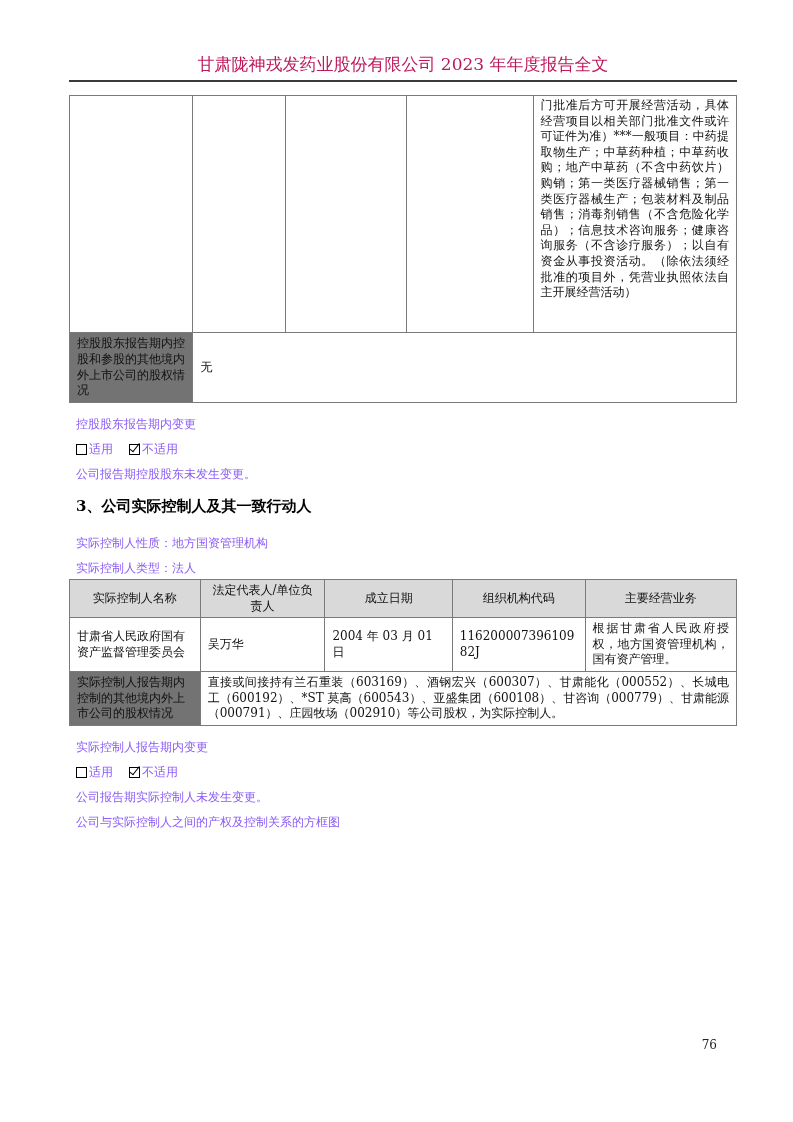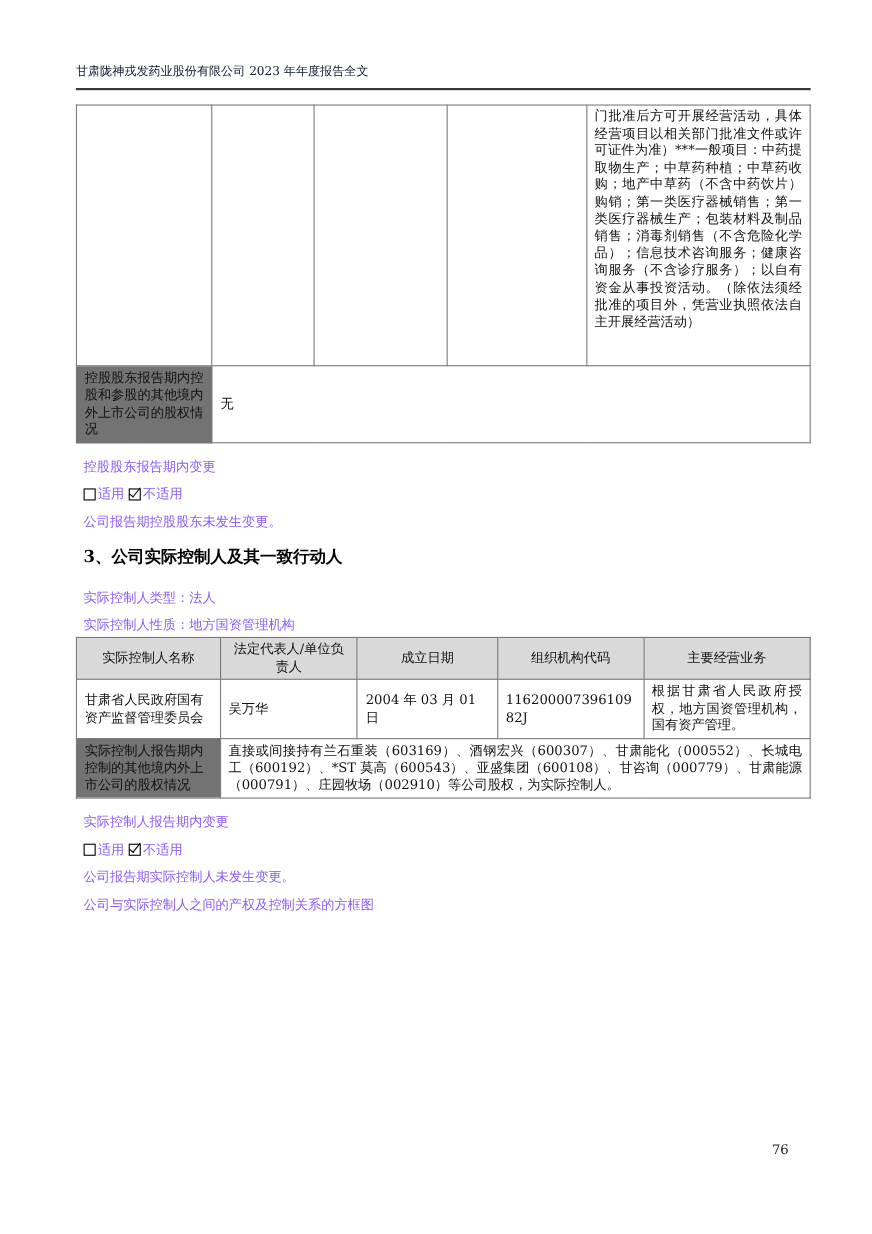--- a/index.html
+++ b/index.html
@@ -12,24 +12,24 @@
     background: #fff;
     overflow: hidden;
   }
   .content { margin: 0 56px 0 69px; }
 
   
   .doc-header {
     padding-top: 57px;
     padding-bottom: 8px;
     border-bottom: 2px solid #3a3a3a;
-    text-align: left;
-    font-size: 11px;
+    text-align: center;
+    font-size: 17px;
     line-height: 15px;
-    color: #0f172a;
+    color: #be185d;
   }
 
   
   table { border-collapse: collapse; width: 100%; table-layout: fixed; }
   td {
     border: 1px solid #7a7a7a;
     font-size: 12px;
     line-height: 15.6px;
     padding: 3px 7px;
     vertical-align: middle;
@@ -59,21 +59,21 @@
     font-size: 15px;
     font-weight: bold;
     line-height: 18px;
     padding-left: 7px;
     margin-top: 15px;
     margin-bottom: 21px;
     color: #000;
   }
 
   
-  .cb-row { display: flex; align-items: flex-end; gap: 4px; }
+  .cb-row { display: flex; align-items: flex-end; gap: 16px; }
   .cb-group { display: inline-flex; align-items: center; gap: 2px; }
   .cb {
     display: inline-block;
     width: 11px; height: 11px;
     border: 1.3px solid #000;
     position: relative;
     flex: 0 0 auto;
   }
   .cb .tick {
     position: absolute;
@@ -138,22 +138,22 @@
             <span class="tick"></span>
           </span>
         <span>不适用</span>
       </span>
     </div>
 
     <div class="para">公司报告期控股股东未发生变更。</div>
 
     <div class="section-heading">3、公司实际控制人及其一致行动人</div>
 
+    <div class="para">实际控制人性质：地方国资管理机构</div>
     <div class="para">实际控制人类型：法人</div>
-    <div class="para">实际控制人性质：地方国资管理机构</div>
 
     <table class="t2">
       <colgroup>
         <col style="width:19.6%">
           <col style="width:18.7%">
           <col style="width:19.1%">
           <col style="width:19.9%">
           <col style="width:22.7%">
       </colgroup>
       <tbody>

